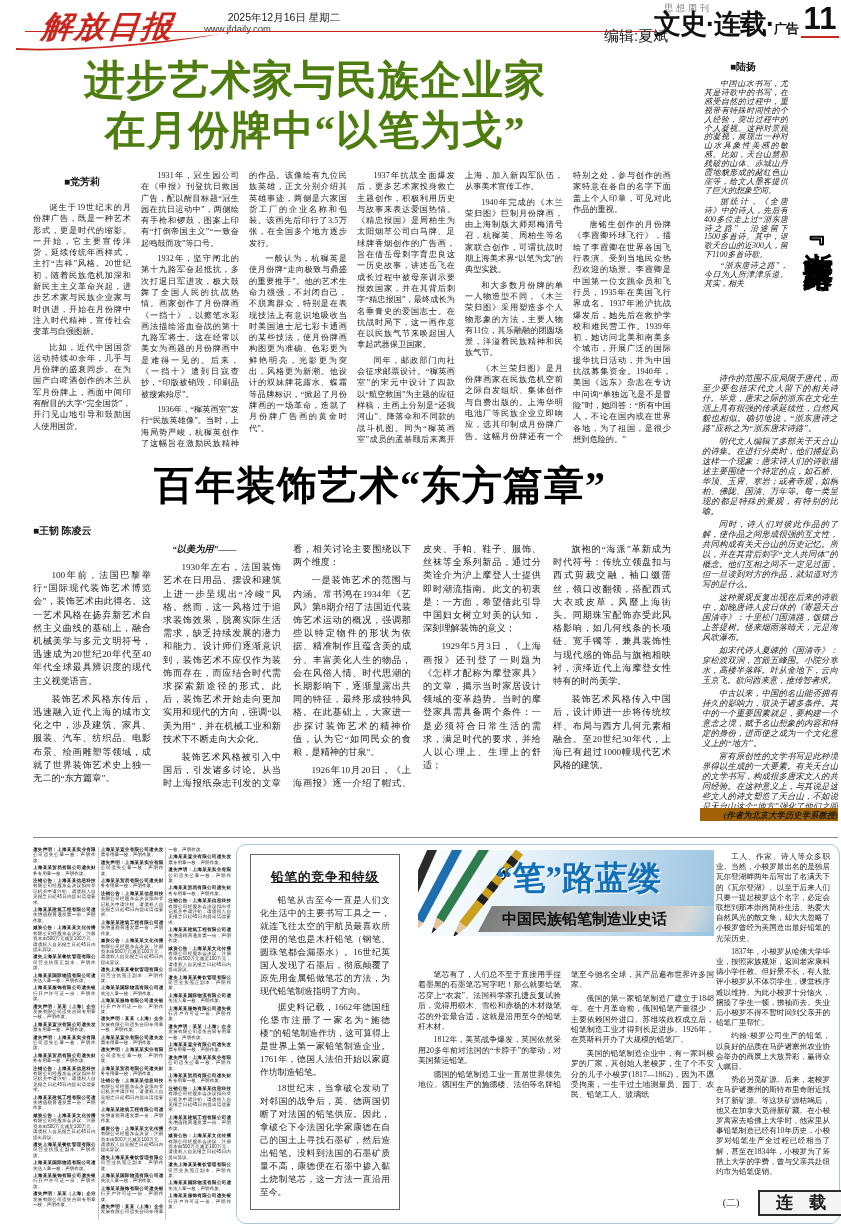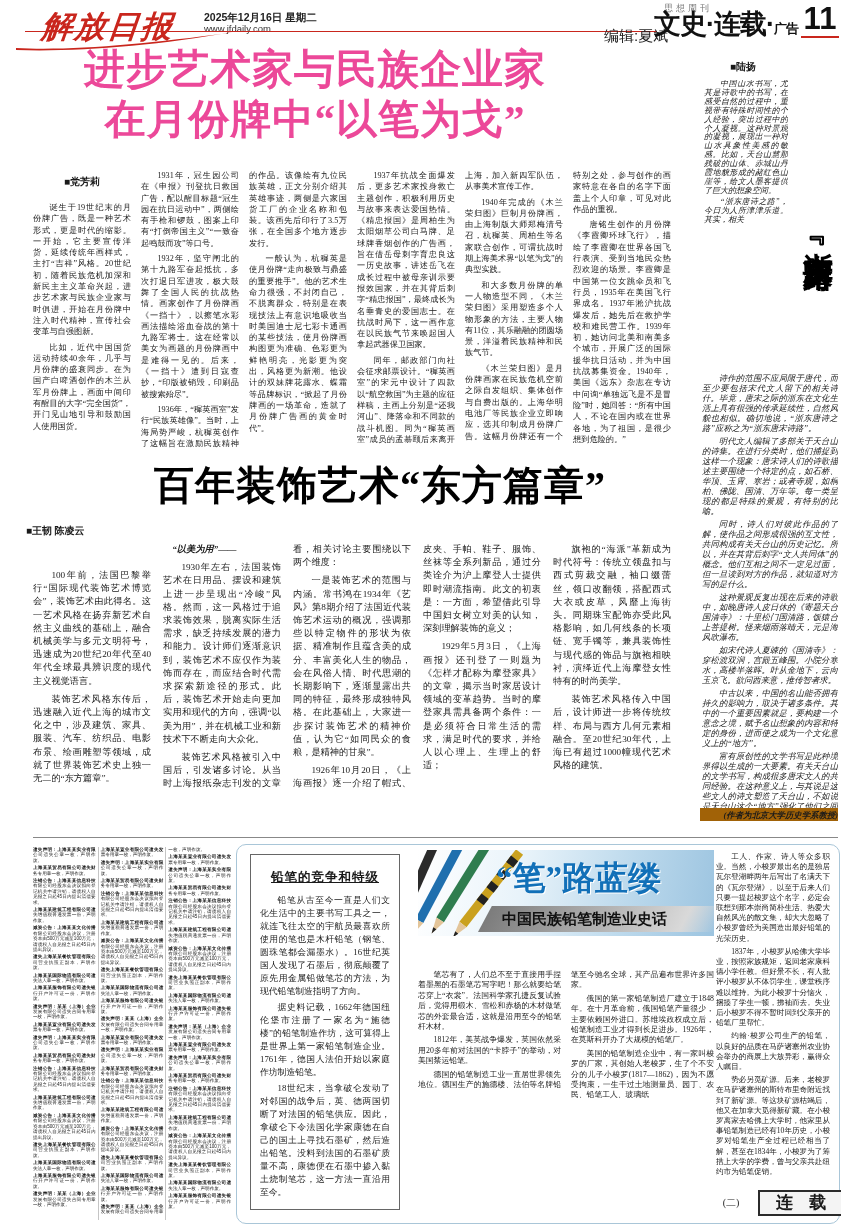--- a/index.html
+++ b/index.html
@@ -3,45 +3,45 @@
 <meta charset="utf-8">
 <style>
   html,body{margin:0;padding:0;background:#e9e9e9;}
   #page{position:relative;width:841px;height:1228px;background:#ffffff;overflow:hidden;
         font-family:"Liberation Serif","DejaVu Serif",serif;color:#1a1a1a;}
   .abs{position:absolute;}
   
   #logo{left:42px;top:6px;width:160px;height:36px;font-size:31px;font-weight:bold;
         color:#c9261d;font-style:italic;transform:skewX(-6deg);letter-spacing:2px;white-space:nowrap;}
   #date-block{left:204px;top:11px;width:160px;line-height:12px;}
-  #date-line{font-size:10.5px;font-weight:bold;color:#222;font-family:"Liberation Sans",sans-serif;}
+  #date-line{font-size:10.5px;font-weight:normal;color:#222;font-family:"Liberation Sans",sans-serif;text-align:center;}
   #site-line{font-size:9.5px;color:#333;font-family:"Liberation Sans",sans-serif;}
   #red-rule{left:25px;top:31px;width:632px;height:1.4px;background:#c9261d;}
   #swoosh{left:16px;top:30px;}
   #weekly-label{left:656px;top:2px;width:64px;text-align:center;font-size:9px;color:#777;
         letter-spacing:3px;font-family:"Liberation Sans",sans-serif;}
   #editor-label{left:604px;top:19px;font-size:15px;color:#222;font-family:"Liberation Sans",sans-serif;margin-top:8px;}
   #section-title{left:654px;top:6px;font-size:27px;font-weight:bold;color:#111;white-space:nowrap;
         font-family:"Liberation Sans",sans-serif;letter-spacing:-1px;}
   #section-title .small{font-size:13px;font-weight:bold;vertical-align:baseline;}
   #page-number{left:800px;top:1px;width:40px;text-align:center;font-size:31px;font-weight:bold;
         color:#111;font-family:"Liberation Sans",sans-serif;}
   #page-number-rule{left:801px;top:36px;width:38px;height:2px;background:#c9261d;}
   
-  #a1-title{left:50px;top:44px;width:530px;text-align:center;font-size:41px;line-height:50px;
-        font-weight:900;letter-spacing:1px;color:#ec4899;}
+  #a1-title{left:50px;top:55px;width:530px;text-align:center;font-size:41px;line-height:50px;
+        font-weight:900;letter-spacing:1px;color:#4d7c0f;}
   #a1-byline{left:33px;top:175px;width:98px;text-align:center;font-size:10px;font-weight:bold;}
   #a1-body{left:33px;top:170px;width:638px;height:282px;column-count:6;column-gap:10px;
         column-fill:auto;overflow:hidden;font-size:8.2px;line-height:11.3px;text-align:justify;}
   #a1-body p{margin:0 0 4px 0;text-indent:2em;}
   #a1-body p:first-child{margin-top:32px;}
   
   #a2-title{left:55px;top:458px;width:650px;text-align:center;font-size:40px;font-weight:900;
         letter-spacing:1px;color:#000;}
-  #a2-byline{left:26px;top:524px;width:130px;font-size:10px;font-weight:bold;}
+  #a2-byline{left:33px;top:524px;width:130px;font-size:10px;font-weight:bold;}
   #a2-body{left:33px;top:543px;width:638px;height:292px;column-count:5;column-gap:12px;
         overflow:hidden;font-size:9.2px;line-height:13.2px;text-align:justify;}
   #a2-body p{margin:0 0 5px 0;text-indent:2em;}
   #a2-body p:first-child{margin-top:26px;}
   #a2-body p.subhead{font-weight:bold;font-style:italic;text-indent:1em;}
   
   .kai{font-style:italic;}
   #pr-byline{left:700px;top:60px;width:86px;text-align:center;font-size:10px;font-weight:bold;}
   #pr-intro{left:704px;top:80px;width:84px;height:296px;overflow:hidden;font-size:8px;
         line-height:8.9px;text-align:justify;}
@@ -147,20 +147,21 @@
       <p>一是装饰艺术的范围与内涵。常书鸿在1934年《艺风》第8期介绍了法国近代装饰艺术运动的概况，强调那些以特定物件的形状为依据、精准制作且蕴含美的成分、丰富美化人生的物品，会在风俗人情、时代思潮的长期影响下，逐渐显露出共同的特征，最终形成独特风格。在此基础上，大家进一步探讨装饰艺术的精神价值，认为它“如同民众的食粮，是精神的甘泉”。</p>
       <p>1926年10月20日，《上海画报》逐一介绍了帽式、皮夹、手帕、鞋子、服饰、丝袜等全系列新品，通过分类诠介为沪上摩登人士提供即时潮流指南。此文的初衷是：一方面，希望借此引导中国妇女树立对美的认知，深刻理解装饰的意义；</p>
       <p>1929年5月3日，《上海画报》还刊登了一则题为《怎样才配称为摩登家具》的文章，揭示当时家居设计领域的变革趋势。当时的摩登家具需具备两个条件：一是必须符合日常生活的需求，满足时代的要求，并给人以心理上、生理上的舒适；</p>
       <p>旗袍的“海派”革新成为时代符号：传统立领盘扣与西式剪裁交融，袖口缀蕾丝，领口改翻领，搭配西式大衣或皮草，风靡上海街头。同期珠宝配饰亦受此风格影响，如几何线条的长项链、宽手镯等，兼具装饰性与现代感的饰品与旗袍相映衬，演绎近代上海摩登女性特有的时尚美学。</p>
       <p>装饰艺术风格传入中国后，设计师进一步将传统纹样、布局与西方几何元素相融合。至20世纪30年代，上海已有超过1000幢现代艺术风格的建筑。</p>
     </div>
 
   <div class="abs" id="pr-byline">■陆扬</div>
   <div class="abs kai" id="pr-intro">
       <p>中国山水书写，尤其是诗歌中的书写，在感受自然的过程中，重视带有特殊时间性的个人经验，突出过程中的个人凝视。这种对景观的凝视，展现出一种对山水具象性美感的敏感。比如，天台山慧那残破的山体、赤城山丹霞地貌形成的赭红色山崖等，给文人墨客提供了巨大的想象空间。</p>
+      <p>据统计，《全唐诗》中的诗人，先后有400多位走上过“浙东唐诗之路”，沿途留下1500多首诗。其中，讴歌天台山的近300人，留下1100多首诗歌。</p>
       <p>“浙东唐诗之路”，今日为人所津津乐道。其实，相关</p>
     </div>
   <div class="abs" id="pr-vtitle">『浙东唐宋诗路』</div>
   <div class="abs kai" id="pr-body">
       <p>诗作的范围不应局限于唐代，而至少要包括宋代文人留下的相关诗什。毕竟，唐宋之际的浙东在文化生活上具有很强的传承延续性，自然风貌也相似。确切地说，“浙东唐诗之路”应称之为“浙东唐宋诗路”。</p>
       <p>明代文人编辑了多部关于天台山的诗集。在进行分类时，他们捕捉到这样一个现象：唐宋诗人们的诗歌描述主要围绕一个特定的点，如石桥、华顶、玉霄、寒岩；或者寺观，如桐柏、佛陇、国清、万年等。每一类呈现的都是特殊的景观，有特别的比喻。</p>
       <p>同时，诗人们对彼此作品的了解，使作品之间形成很强的互文性，共同构成有关天台山的历史记忆。所以，并在其背后刺字“文人共同体”的概念。他们互相之间不一定见过面，但一旦读到对方的作品，就知道对方写的是什么。</p>
       <p>这种景观反复出现在后来的诗歌中，如晚唐诗人皮日休的《寄题天台国清寺》：十里松门国清路，饭猿台上菩提树。怪来烟雨落晴天，元是海风吹瀑布。</p>
       <p>如宋代诗人夏竦的《国清寺》：穿松渡双涧，宫殿五峰围。小院分寒水，高楼半落晖。叶从金地下，云向玉京飞。欲问西来意，推传智者求。</p>
       <p>中古以来，中国的名山能否拥有持久的影响力，取决于诸多条件。其中的一个重要因素就是，要构建一个意念之境，赋予名山想象的内容和特定的身份，进而使之成为一个文化意义上的“地方”。</p>

